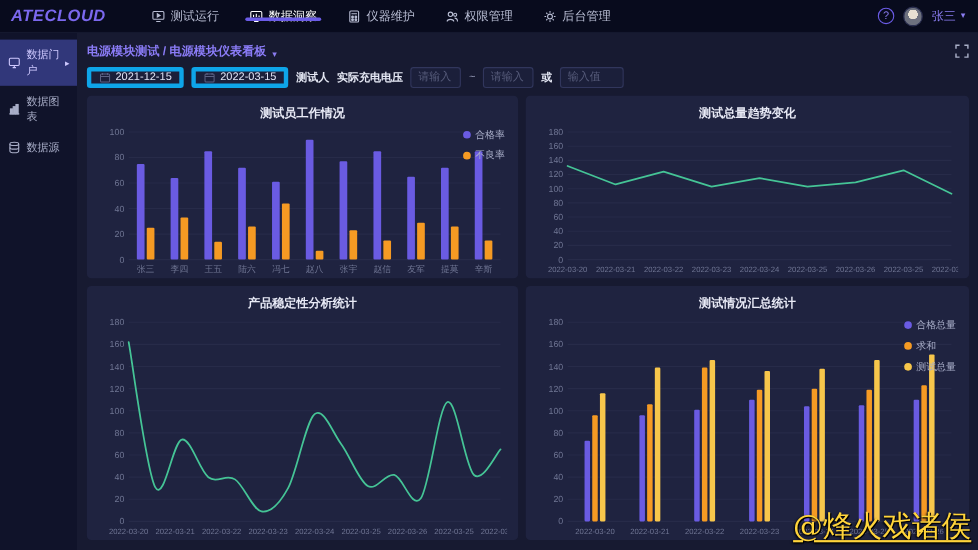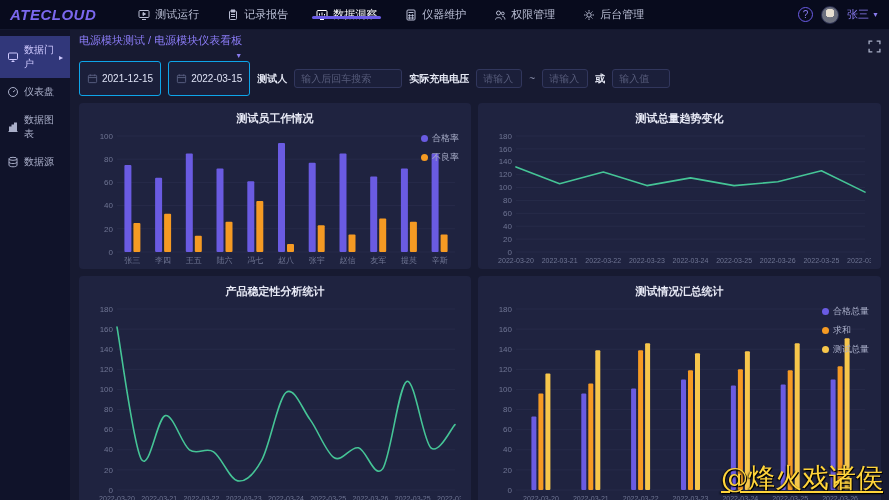--- a/index.html
+++ b/index.html
@@ -53,27 +53,27 @@
   }
   .side-item .icon { display: flex; flex: 0 0 auto; }
   .side-item.active { background: #31377a; color: #cfc9ff; }
   .side-item.active .side-caret { margin-left: auto; font-size: 8px; color: #cfc9ff; }
   
   .content {
     position: absolute; left: 70px; top: 30px; right: 0; bottom: 0;
     background: #171a31; padding: 7px 8px 0 9px;
   }
   .breadcrumb-row { display: flex; align-items: center; height: 18px; }
-  .breadcrumb { font-size: 11px; font-weight: 400; color: #8b7cf7; display: flex; gap: 4px; align-items: flex-end; flex-direction: column; }
+  .breadcrumb { font-size: 11px; font-weight: 700; color: #8b7cf7; display: flex; gap: 4px; align-items: flex-end; }
   .expand-btn { margin-left: auto; color: #aab0c8; display: flex; cursor: pointer; }
   
   .filter-row { display: flex; align-items: center; gap: 7px; margin: 6px 0 7px 0; }
   .date-box {
-    display: flex; align-items: center; gap: 4px; height: 35px; padding: 0 7px;
-    background: #1b1f3a; border: 1px solid #0ea5e9; border-radius: 3px;
+    display: flex; align-items: center; gap: 4px; height: 19px; padding: 0 7px;
+    background: #1b1f3a; border: 4px solid #0ea5e9; border-radius: 3px;
     font-size: 10px; color: #dfe3f5; cursor: pointer;
   }
   .date-box .icon { color: #5b6183; display: flex; }
   .flabel { font-size: 10px; font-weight: 700; color: #e6e9f5; white-space: nowrap; }
   .filter-row input {
     height: 19px; background: #1b1f3a; border: 1px solid #31365c; border-radius: 3px;
     font-size: 10px; color: #dfe3f5; padding: 0 6px; outline: none;
     font-family: "Liberation Sans", sans-serif;
   }
   .filter-row input::placeholder { color: #565b7a; }
@@ -117,33 +117,20 @@
       <span class="icon">
         <svg width="12" height="12" viewBox="0 0 12 12">
             <g stroke="currentColor" fill="none" stroke-width="1">
               <rect x="1" y="1.5" width="10" height="7" rx="1"></rect>
               <path d="M5 3.5 L7.5 5 L5 6.5 Z" fill="currentColor"></path>
               <line x1="4" y1="10.5" x2="8" y2="10.5"></line>
             </g>
           </svg>
       </span>
       <span>测试运行</span>
-    </div>
-    <div class="nav-item">
-      <span class="icon">
-        <svg width="12" height="12" viewBox="0 0 12 12">
-            <g stroke="currentColor" fill="none" stroke-width="1">
-              <rect x="2.5" y="2" width="7" height="8.5" rx="1"></rect>
-              <rect x="4.5" y="1" width="3" height="2" fill="currentColor"></rect>
-              <line x1="4" y1="5.5" x2="8" y2="5.5"></line>
-              <line x1="4" y1="7.5" x2="8" y2="7.5"></line>
-            </g>
-          </svg>
-      </span>
-      <span>记录报告</span>
     </div>
     <div class="nav-item active">
       <span class="icon">
         <svg width="12" height="12" viewBox="0 0 12 12">
             <g stroke="currentColor" fill="none" stroke-width="1">
               <rect x="1" y="1.5" width="10" height="7" rx="1"></rect>
               <line x1="3.5" y1="6.5" x2="3.5" y2="4.5"></line>
               <line x1="6" y1="6.5" x2="6" y2="3.5"></line>
               <line x1="8.5" y1="6.5" x2="8.5" y2="5"></line>
               <line x1="4" y1="10.5" x2="8" y2="10.5"></line>
@@ -220,31 +207,20 @@
           </g>
         </svg>
     </span>
     <span>数据门户</span>
     <span class="side-caret">▸</span>
   </div>
   <div class="side-item">
     <span class="icon">
       <svg width="12" height="12" viewBox="0 0 12 12">
           <g stroke="currentColor" fill="none" stroke-width="1">
-            <circle cx="6" cy="6" r="4.5"></circle>
-            <line x1="6" y1="6" x2="8.3" y2="4.2"></line>
-          </g>
-        </svg>
-    </span>
-    <span>仪表盘</span>
-  </div>
-  <div class="side-item">
-    <span class="icon">
-      <svg width="12" height="12" viewBox="0 0 12 12">
-          <g stroke="currentColor" fill="none" stroke-width="1">
             <line x1="1.5" y1="10.5" x2="10.5" y2="10.5"></line>
             <rect x="2.5" y="6" width="2" height="4.5" fill="currentColor"></rect>
             <rect x="5" y="4" width="2" height="6.5" fill="currentColor"></rect>
             <rect x="7.5" y="2" width="2" height="8.5" fill="currentColor"></rect>
           </g>
         </svg>
     </span>
     <span>数据图表</span>
   </div>
   <div class="side-item">
@@ -296,21 +272,20 @@
               <rect x="1.5" y="2.5" width="9" height="8" rx="1"></rect>
               <line x1="3.5" y1="1.5" x2="3.5" y2="3.5"></line>
               <line x1="8.5" y1="1.5" x2="8.5" y2="3.5"></line>
               <line x1="1.5" y1="5" x2="10.5" y2="5"></line>
             </g>
           </svg>
       </span>
       <span>2022-03-15</span>
     </span>
     <span class="flabel">测试人</span>
-    <input class="tester-input" placeholder="输入后回车搜索" style="">
     <span class="flabel">实际充电电压</span>
     <input class="range-input" placeholder="请输入" style="">
     <span class="sep">~</span>
     <input class="range-input" placeholder="请输入" style="">
     <span class="flabel">或</span>
     <input class="value-input" placeholder="输入值" style="">
   </div>
 
   <div class="charts">
     <div class="panel">

